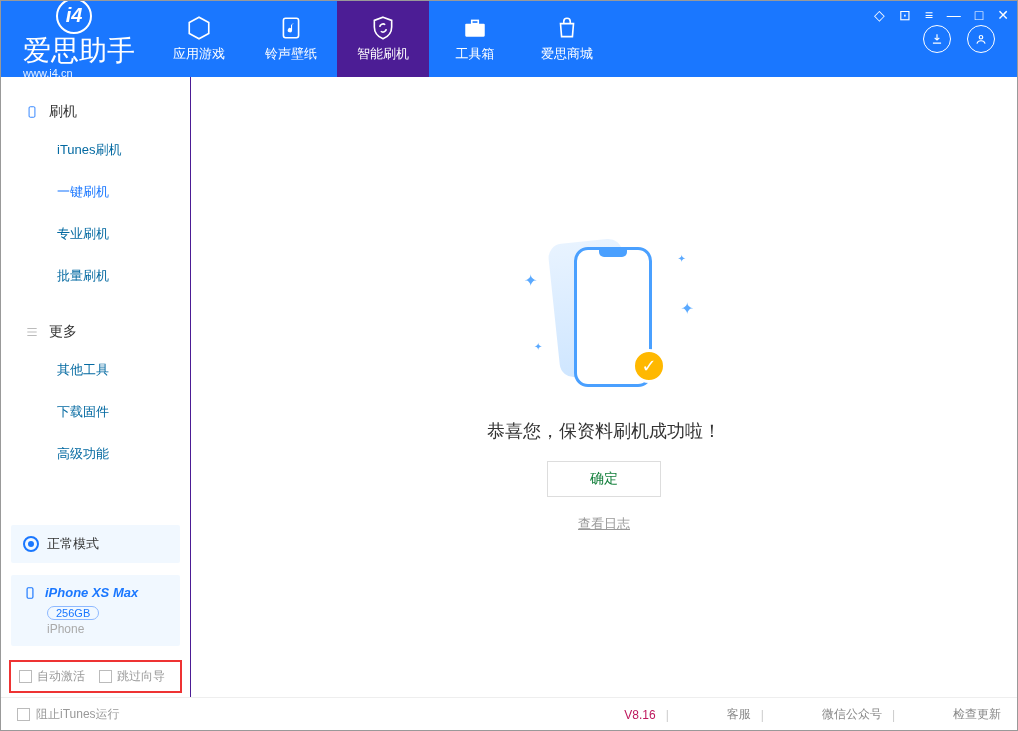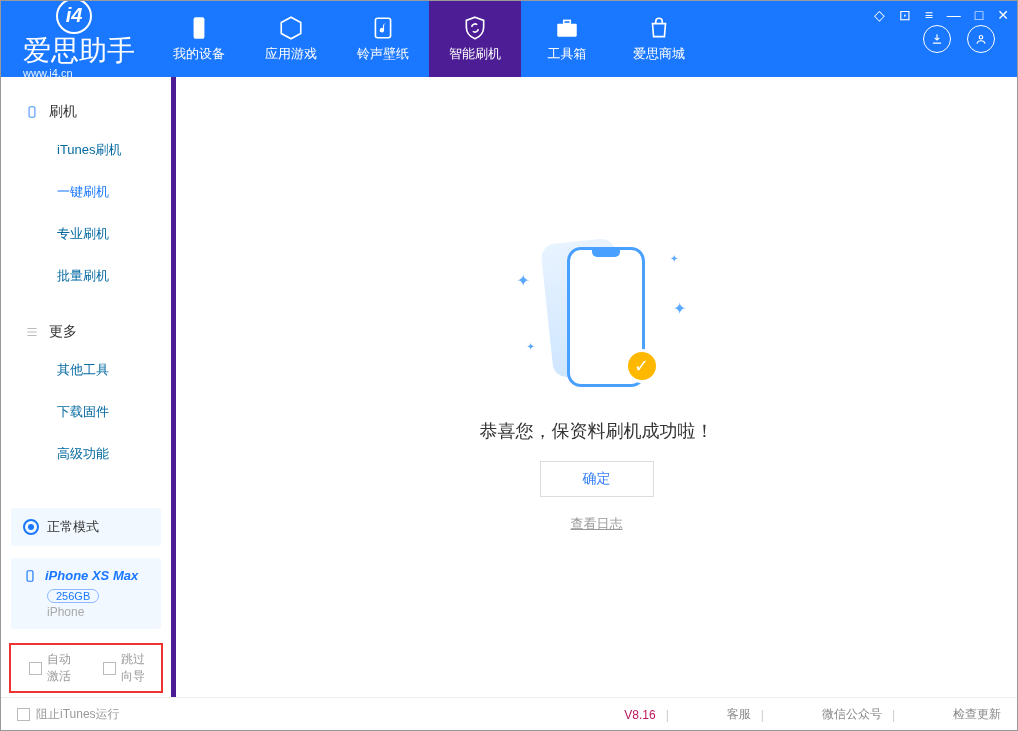--- a/index.html
+++ b/index.html
@@ -19,55 +19,55 @@
 .nav-icon { width: 26px; height: 26px; fill: #fff; }
 
 .win-controls { position: absolute; top: 6px; right: 8px; display: flex; gap: 14px; color: #fff; font-size: 14px; align-items: center; }
 .win-controls span { cursor: pointer; }
 .header-actions { margin-left: auto; display: flex; align-items: center; gap: 16px; padding-right: 22px; }
 .circ-btn { width: 28px; height: 28px; border: 1.5px solid #fff; border-radius: 50%; display: flex; align-items: center; justify-content: center; cursor: pointer; }
 .circ-btn svg { width: 14px; height: 14px; fill: #fff; stroke: #fff; }
 
 
 .body { display: flex; height: 620px; }
-.sidebar { width: 175px; border-right: 5px solid #4c1d95; display: flex; flex-direction: column; }
+.sidebar { width: 190px; border-right: 1px solid #4c1d95; display: flex; flex-direction: column; }
 .side-section { padding-top: 18px; }
 .side-head { display: flex; align-items: center; gap: 10px; padding: 8px 24px; color: #333; font-size: 14px; font-weight: 500; }
 .side-head svg { width: 14px; height: 14px; }
 .side-list { list-style: none; }
 .side-list li { padding: 12px 24px 12px 56px; font-size: 13px; color: #0369a1; cursor: pointer; }
 .side-list li.active { color: #1a77ff; }
 
 .sidebar-spacer { flex: 1; }
 .mode-box, .device-box { margin: 6px 10px; background: #f1f8ff; border-radius: 2px; padding: 10px 12px; font-size: 13px; color: #333; }
 .mode-box { display: flex; align-items: center; gap: 8px; }
 .mode-dot { width: 16px; height: 16px; border: 2px solid #1a77ff; border-radius: 50%; position: relative; }
 .mode-dot::after { content: ""; position: absolute; top: 3px; left: 3px; width: 6px; height: 6px; background: #1a77ff; border-radius: 50%; }
 .device-box { color: #1a77ff; font-weight: bold; }
 .device-title { display: flex; align-items: center; gap: 8px; font-style: italic; }
 .device-cap { display: inline-block; margin: 6px 0 2px 24px; border: 1px solid #8db8ff; color: #1a77ff; font-size: 11px; padding: 0 8px; border-radius: 10px; font-weight: normal; }
 .device-sub { color: #aaa; font-size: 12px; margin-left: 24px; font-weight: normal; }
 
 .check-row { border: 2px solid #e33; margin: 8px 8px 4px 8px; padding: 6px 8px; display: flex; gap: 14px; align-items: center; font-size: 12px; color: #999; }
 .cb { width: 13px; height: 13px; border: 1px solid #bbb; display: inline-block; flex-shrink: 0; }
-.check-item { display: flex; align-items: center; gap: 5px; margin-left: 10px; }
+.check-item { display: flex; align-items: center; gap: 5px; }
 
 
 .main { flex: 1; display: flex; flex-direction: column; align-items: center; justify-content: center; gap: 18px; }
 .phone-illus { position: relative; width: 260px; height: 160px; display: flex; justify-content: center; align-items: center; }
 .phone-behind { position: absolute; width: 74px; height: 134px; border-radius: 14px; background: linear-gradient(180deg, #e8f3ff, #cfe6ff); left: 80px; top: 0; transform: rotate(-6deg); }
 .phone-front { position: absolute; width: 78px; height: 140px; border-radius: 14px; border: 3px solid #4aa0ff; background: #fff; left: 100px; top: 6px; }
 .notch { position: absolute; top: 0; left: 50%; transform: translateX(-50%); width: 28px; height: 7px; background: #4aa0ff; border-radius: 0 0 5px 5px; }
 .check-badge { position: absolute; width: 34px; height: 34px; background: #ffb800; border-radius: 50%; border: 3px solid #fff; right: 68px; bottom: 18px; display: flex; align-items: center; justify-content: center; color: #fff; font-size: 18px; }
 .sparkle { position: absolute; color: #5aa9ff; font-size: 16px; }
 .sp1 { left: 50px; top: 30px; } .sp2 { left: 60px; top: 100px; font-size: 10px; }
 .sp3 { right: 48px; top: 12px; font-size: 10px; } .sp4 { right: 40px; top: 58px; }
 
 .success-msg { font-size: 18px; color: #333; }
-.ok-btn { border: 1px solid #ddd; background: #fff; padding: 8px 42px; font-size: 14px; color: #3b82f6; cursor: pointer; }
+.ok-btn { border: 1px solid #ddd; background: #fff; padding: 8px 42px; font-size: 14px; color: #15803d; cursor: pointer; }
 .log-link { font-size: 13px; color: #999; text-decoration: underline; cursor: pointer; }
 
 
 .footer { height: 34px; border-top: 1px solid #eee; display: flex; align-items: center; padding: 0 16px; font-size: 12px; color: #999; }
 .footer .left { display: flex; align-items: center; gap: 6px; }
 .footer .right { margin-left: auto; display: flex; align-items: center; gap: 10px; }
 .footer .ver { color: #be185d; }
 .footer .sep { color: #ccc; }
 .flink { color: #888; cursor: pointer; margin-left: 48px; }
 </style>
@@ -76,26 +76,20 @@
 
 <div class="header">
   <div class="logo-wrap">
     <div class="logo-badge">i4</div>
     <div class="logo-text">
       <span class="logo-title">爱思助手</span>
       <span class="logo-url">www.i4.cn</span>
     </div>
   </div>
   <div class="nav">
-    <div class="nav-item">
-      <svg class="nav-icon" viewBox="0 0 24 24">
-          <rect x="7" y="2" width="10" height="20" rx="2" fill="#fff"></rect>
-        </svg>
-      <span>我的设备</span>
-    </div>
     <div class="nav-item">
       <svg class="nav-icon" viewBox="0 0 24 24">
           <path d="M12 2L3 7v10l9 5 9-5V7z" fill="none" stroke="#fff" stroke-width="1.5"></path>
         </svg>
       <span>应用游戏</span>
     </div>
     <div class="nav-item">
       <svg class="nav-icon" viewBox="0 0 24 24">
           <rect x="5" y="3" width="14" height="18" rx="2" fill="none" stroke="#fff" stroke-width="1.5"></rect>
           <path d="M13 8v6a2 2 0 11-1-1.7V9l3-1" fill="#fff"></path>

